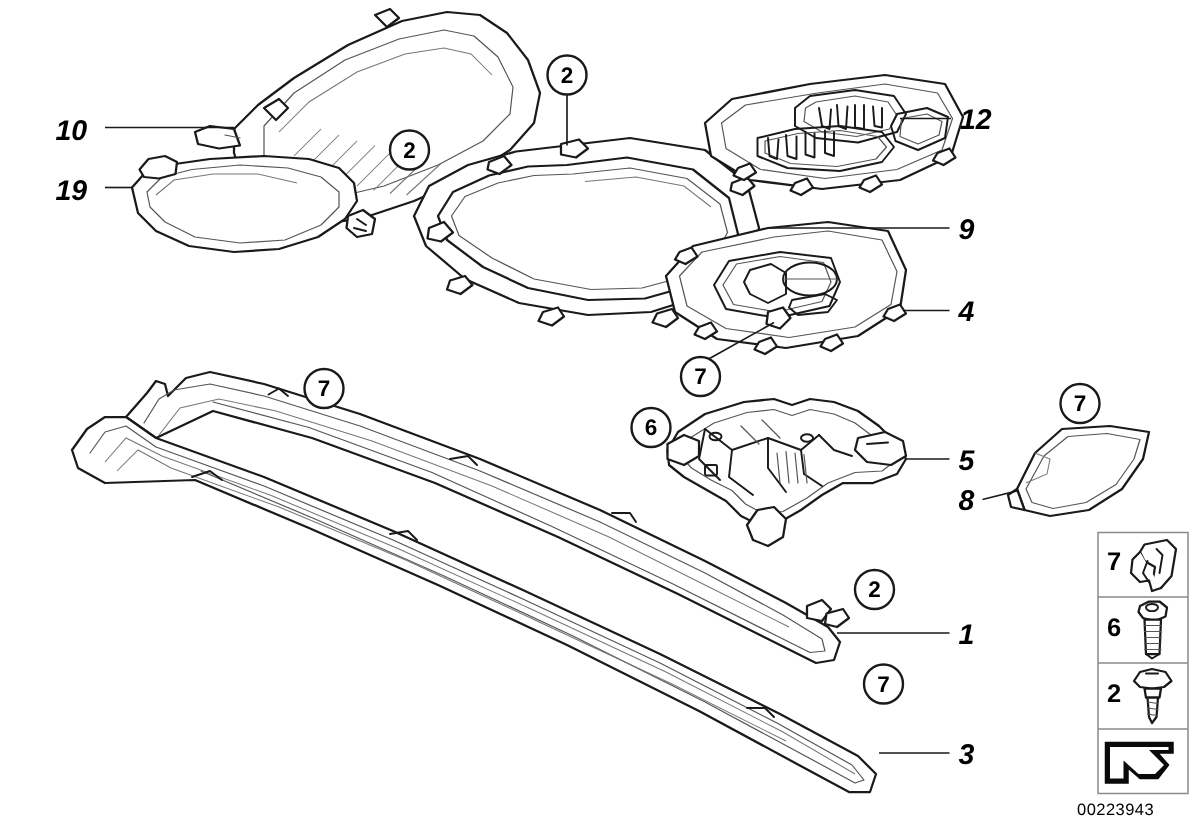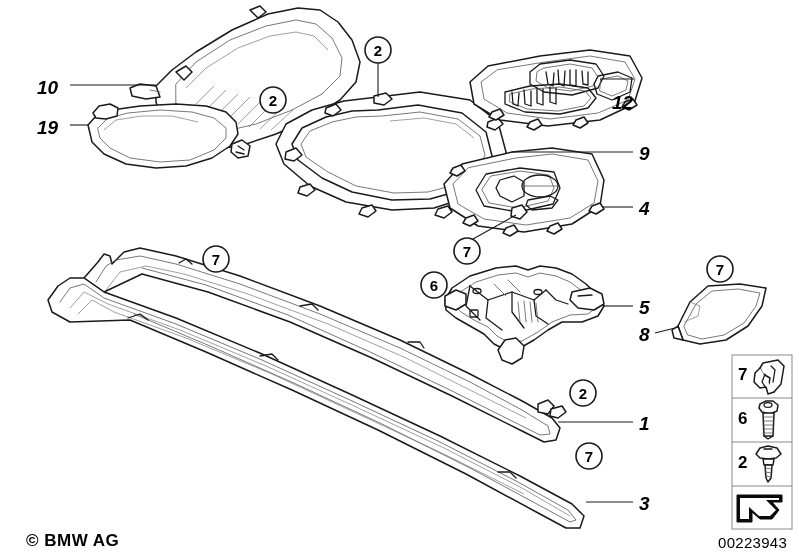--- a/index.html
+++ b/index.html
@@ -30,21 +30,21 @@
     font-weight: bold;
     color: #000;
     letter-spacing: 0.5px;
     white-space: nowrap;
   }
   .partnumber {
     position: absolute;
     left: 718px;
     top: 534px;
     font-family: "Liberation Sans", sans-serif;
-    font-size: 15px;
+    font-size: 11px;
     font-weight: normal;
     color: #000;
     letter-spacing: 0.3px;
     white-space: nowrap;
   }
   .callout-num {
     position: absolute;
     font-family: "Liberation Sans", sans-serif;
     font-weight: bold;
     font-size: 15px;
@@ -339,36 +339,35 @@
       <g>
         <path class="blk" d="M737,495 L782,495 L782,502 L772,502 L779,510 L772,519 L760,519
                              L752,512 L752,522 L737,522 Z"></path>
         <path d="M740,498 L779,498 L779,500 L766,500 L776,510 L770,516 L759,516 L749,507 L749,519 L740,519 Z" fill="#ffffff"></path>
       </g>
     </g>
   </svg>
 
   <div class="label-num" style="left:37px; top:78px;">10</div>
   <div class="label-num" style="left:37px; top:118px;">19</div>
-  <div class="label-num" style="left:612px; top:71px;margin-top:22px;">12</div>
+  <div class="label-num" style="left:640px; top:71px;">12</div>
   <div class="label-num" style="left:639px; top:144px;">9</div>
   <div class="label-num" style="left:639px; top:199px;">4</div>
   <div class="label-num" style="left:639px; top:298px;">5</div>
   <div class="label-num" style="left:639px; top:325px;">8</div>
   <div class="label-num" style="left:639px; top:414px;">1</div>
   <div class="label-num" style="left:639px; top:494px;">3</div>
 
   <div class="callout-num" style="left:371px; top:43px; width:14px;">2</div>
   <div class="callout-num" style="left:266px; top:93px; width:14px;">2</div>
   <div class="callout-num" style="left:460px; top:244px; width:14px;">7</div>
   <div class="callout-num" style="left:209px; top:252px; width:14px;">7</div>
   <div class="callout-num" style="left:427px; top:278px; width:14px;">6</div>
   <div class="callout-num" style="left:713px; top:262px; width:14px;">7</div>
   <div class="callout-num" style="left:576px; top:386px; width:14px;">2</div>
   <div class="callout-num" style="left:582px; top:449px; width:14px;">7</div>
 
   <div class="legend-num" style="left:738px; top:366px;">7</div>
   <div class="legend-num" style="left:738px; top:410px;">6</div>
   <div class="legend-num" style="left:738px; top:454px;">2</div>
 
-  <div class="copyright">© BMW AG</div>
   <div class="partnumber">00223943</div>
 </div>
 
 </body></html>

